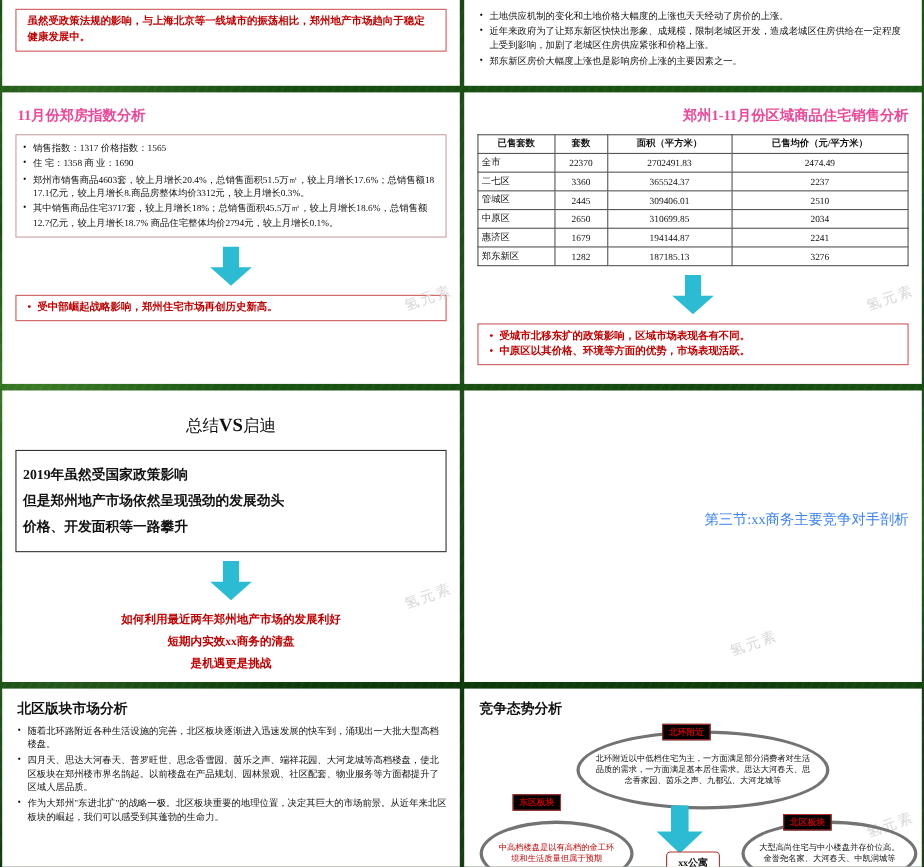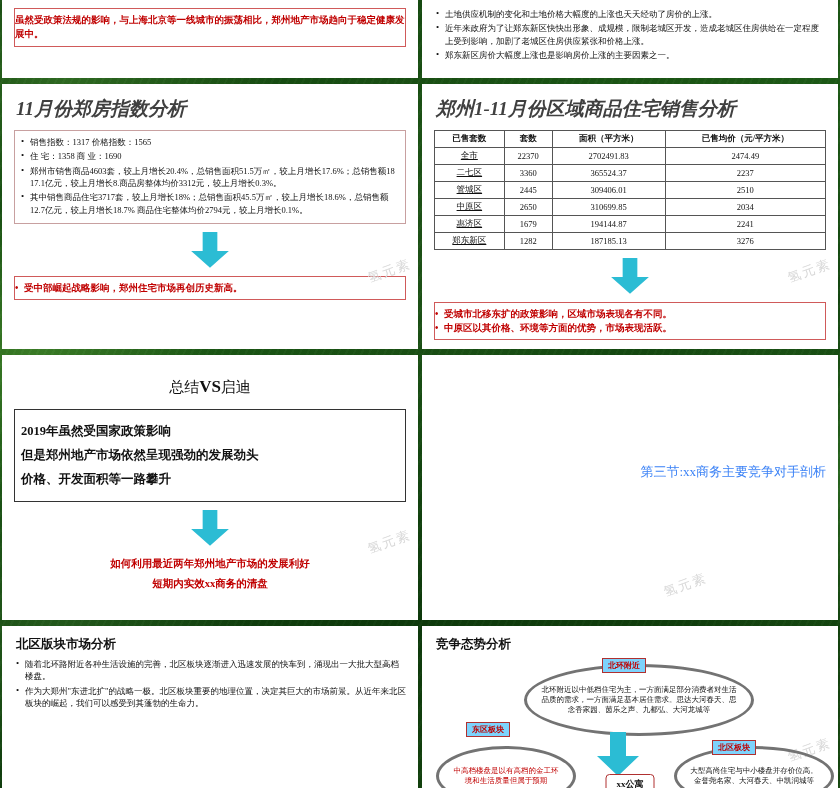--- a/index.html
+++ b/index.html
@@ -46,42 +46,41 @@
   .wm {
     position:absolute; right:6px; bottom:26%;
     font-size:13px; color:#d8d8d8; letter-spacing:2px;
     transform:rotate(-20deg);
     pointer-events:none;
     font-family:"Liberation Serif", serif;
   }
   .wm.two { right:auto; left:58%; bottom:10%; }
   h2.title {
     font-family:"Liberation Serif", serif;
-    font-size:19px; font-weight:bold; color:#404040;
+    font-size:13px; font-weight:bold; color:#ec4899;
     margin:4px 0 8px 2px;
-    font-style:italic;
-  }
-  h2.title.center { text-align:left; }
+  }
+  h2.title.center { text-align:right; }
   .bullets { margin:0; padding:0 0 0 2px; list-style:none; }
   .bullets li {
     font-size:8.5px; line-height:1.45; color:#111;
     position:relative; padding-left:9px; margin-bottom:2px;
     font-family:"Liberation Serif", serif;
   }
   .bullets li:before {
     content:"•"; position:absolute; left:0; top:-1px; font-size:9px;
   }
   .boxed {
     border:1px solid #c8a0a0;
     padding:5px 6px 5px 4px;
     margin-top:2px;
   }
   .redbox {
     border:1px solid #d05a5a;
-    padding:4px 0;
+    padding:4px 10px;
     color:#c00000;
     font-size:9.5px;
     line-height:1.5;
     font-family:"Liberation Serif", serif;
     font-weight:bold;
   }
   .redlist { margin:0; padding:0; list-style:none; }
   .redlist li { position:relative; padding-left:9px; }
   .redlist li:before{ content:"•"; position:absolute; left:0; }
 
@@ -90,21 +89,21 @@
   .arrow-wrap { display:flex; justify-content:center; }
 
   table.t {
     border-collapse:collapse; width:100%;
     font-size:8.5px; font-family:"Liberation Serif", serif;
   }
   table.t th, table.t td {
     border:1px solid #555; padding:2px 3px; text-align:center; color:#111;
   }
   table.t th { font-weight:bold; }
-  table.t td.left { text-align:center;text-decoration:underline; }
+  table.t td.left { text-align:left; }
 
   .vs-title { text-align:center; font-family:"Liberation Serif",serif; font-size:15px; margin:14px 0 12px; color:#111;}
   .vs-title b { font-size:17px; }
   .framed {
     border:1px solid #333; padding:10px 6px; 
     font-family:"Liberation Serif", serif; font-weight:bold;
     font-size:12.5px; line-height:1.9; color:#111;
   }
   .redcenter {
     text-align:center; color:#c00000; font-weight:bold;
@@ -119,21 +118,21 @@
     color:#111; margin:2px 0 5px 2px;
   }
   
   .diagram { position:relative; height:140px; margin-top:2px; }
   .ellipse {
     position:absolute; border:3px solid #737373; border-radius:50%;
     display:flex; align-items:center; justify-content:center; text-align:center;
     font-family:"Liberation Serif", serif;
   }
   .tag {
-    position:absolute; background:#7dd3fc; border:1px solid #b03030;
+    position:absolute; background:#000000; border:1px solid #b03030;
     color:#c00000; font-weight:bold; font-size:8px; padding:1px 5px;
     font-family:"Liberation Serif", serif; white-space:nowrap;
   }
   .e-text { font-size:7.5px; color:#111; line-height:1.35; padding:0 12px; }
   .e-text.red { color:#c00000; }
   .center-node {
     position:absolute; left:50%; transform:translateX(-50%);
     background:#fff; border:1px solid #b03030; border-radius:4px;
     font-size:9px; font-weight:bold; padding:3px 10px; color:#111;
     font-family:"Liberation Serif", serif;
@@ -257,32 +256,34 @@
       <div>价格、开发面积等一路攀升</div>
     </div>
     <div class="arrow-wrap">
       <svg class="arrow" viewBox="0 0 40 34">
         <polygon class="cyan-arrow" points="13,0 27,0 27,18 38,18 20,34 2,18 13,18"></polygon>
       </svg>
     </div>
     <div class="redcenter">
       <div>如何利用最近两年郑州地产市场的发展利好</div>
       <div>短期内实效xx商务的清盘</div>
+      <div>是机遇更是挑战</div>
     </div>
   </div>
 
   <div class="slide">
     <div class="wm two">氢元素</div>
     <div class="section-title">第三节:xx商务主要竞争对手剖析</div>
   </div>
 
   <div class="slide">
     <div class="sm-head">北区版块市场分析</div>
     <ul class="bullets">
       <li>随着北环路附近各种生活设施的完善，北区板块逐渐进入迅速发展的快车到，涌现出一大批大型高档楼盘。</li>
+      <li>四月天、思达大河春天、普罗旺世、思念香雪园、茵乐之声、端祥花园、大河龙城等高档楼盘，使北区板块在郑州楼市界名鹊起。以前楼盘在产品规划、园林景观、社区配套、物业服务等方面都提升了区域人居品质。</li>
       <li>作为大郑州"东进北扩"的战略一极。北区板块重要的地理位置，决定其巨大的市场前景。从近年来北区板块的崛起，我们可以感受到其蓬勃的生命力。</li>
     </ul>
   </div>
 
   <div class="slide">
     <div class="wm">氢元素</div>
     <div class="sm-head">竞争态势分析</div>
     <div class="diagram">
       <div class="ellipse" style="left:90px; top:6px; width:230px; height:72px;">
         <div class="e-text">北环附近以中低档住宅为主，一方面满足部分消费者对生活品质的需求，一方面满足基本居住需求。思达大河春天、思念香家园、茵乐之声、九都弘、大河龙城等</div>

